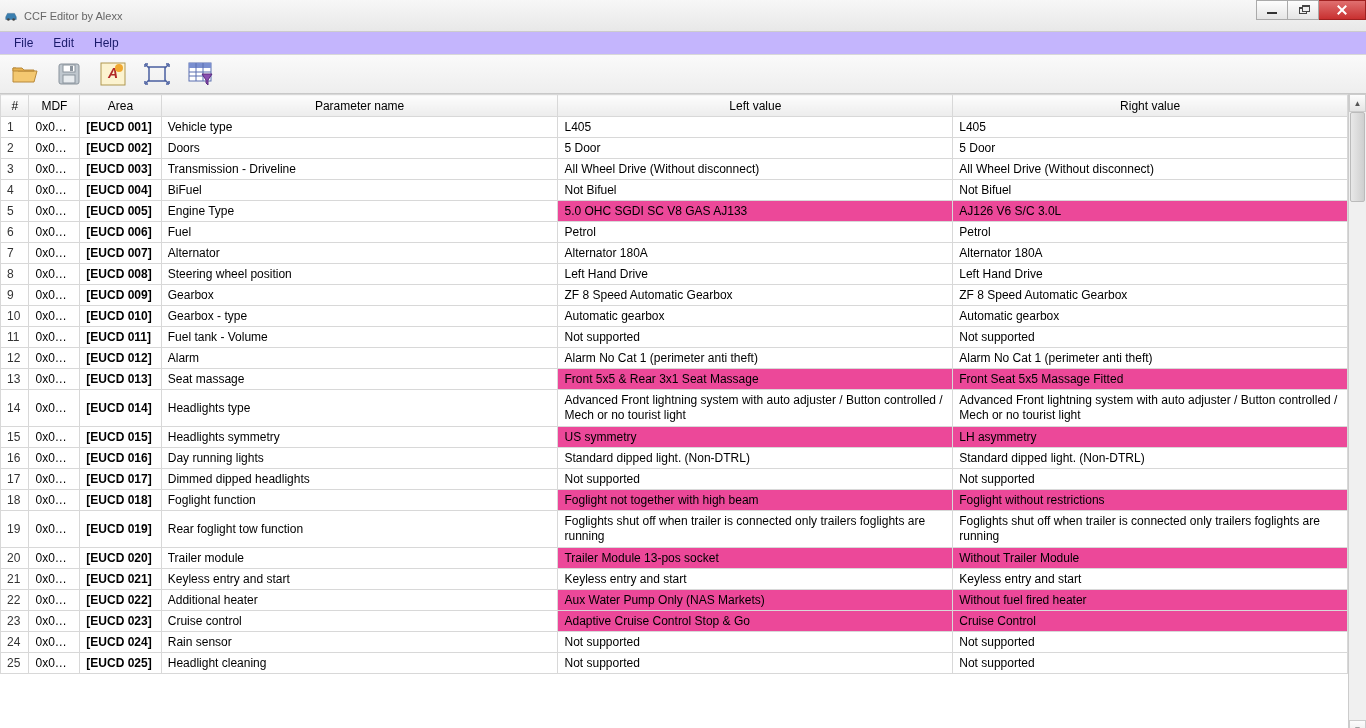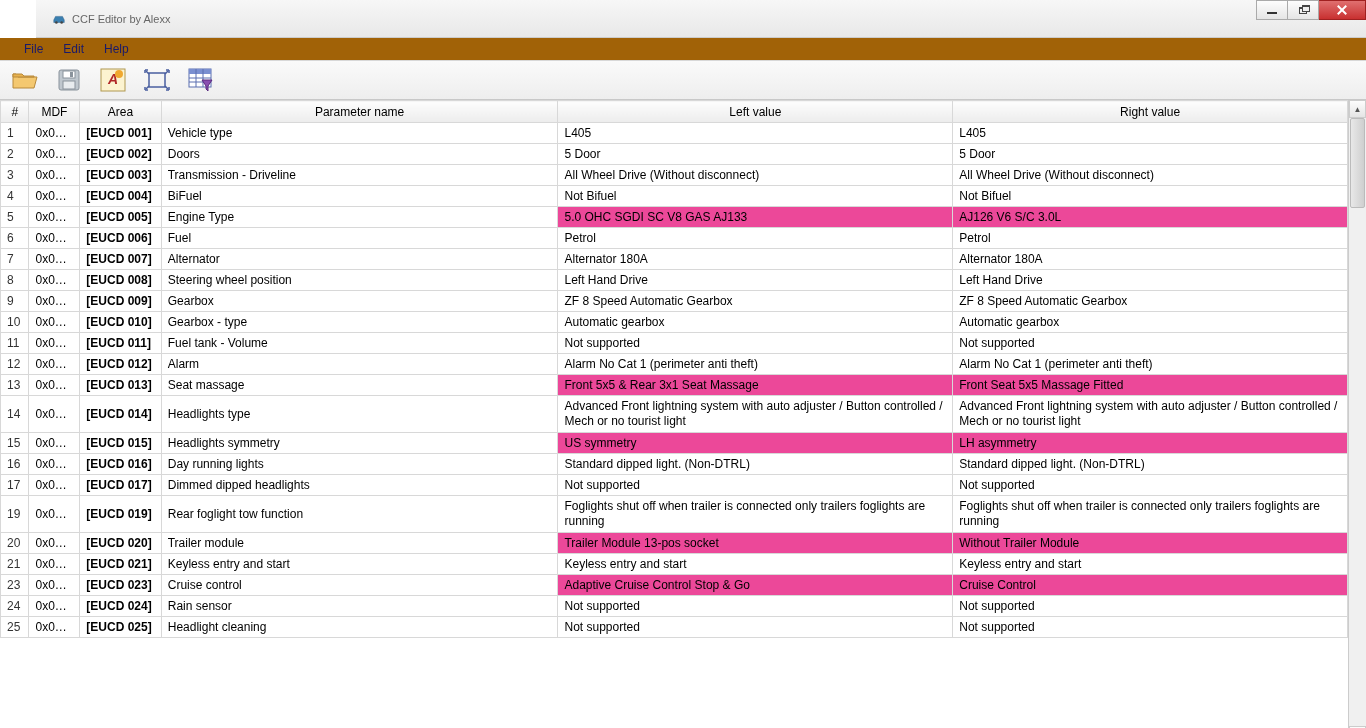--- a/index.html
+++ b/index.html
@@ -5,28 +5,27 @@
 * { box-sizing: border-box; margin: 0; padding: 0; }
 body {
   font-family: "Segoe UI", Tahoma, sans-serif;
   font-size: 12px;
   background: #fff;
   overflow: hidden;
   width: 1366px;
   height: 728px;
 }
 .titlebar {
-  height: 38px;
+  height: 32px;
   background: linear-gradient(to bottom, #f7f7f7, #e8e8e8);
   border-bottom: 1px solid #ccc;
   display: flex;
   align-items: center;
-  padding-left: 16px;
+  padding-left: 4px;
   position: relative;
-  margin-left: 36px;
 }
 .titlebar .app-icon {
   width: 14px; height: 14px;
   margin-right: 6px;
 }
 .titlebar .title {
   color: #666;
   font-size: 11px;
 }
 .window-controls {
@@ -60,24 +59,24 @@
 .win-btn.close .x-shape::after { transform: rotate(-45deg); }
 .win-btn.min span { width: 10px; height: 2px; background: #333; display: block; margin-top: 6px;}
 .win-btn.max { position: relative; }
 .win-btn.max span {
   width: 8px; height: 7px; border: 1px solid #444; border-top: 2px solid #444; display:block;
 }
 .win-btn.max span + span { position: absolute; left: 14px; top: 4px; background:#eee; }
 
 .menubar {
   height: 22px;
-  background: #a16207;
+  background: #c4b5fd;
   display: flex;
   align-items: center;
-  padding-left: 14px;
+  padding-left: 4px;
   font-size: 12px;
   color: #1a1a6a;
 }
 .menubar span { padding: 3px 10px; }
 
 .toolbar {
   height: 40px;
   background: linear-gradient(to bottom, #fafafa, #eee);
   border-top: 1px solid #d8d8d8;
   border-bottom: 1px solid #c8c8c8;
@@ -377,20 +376,28 @@
             <td class="col-right">Standard dipped light. (Non-DTRL)</td>
           </tr>
           <tr>
             <td class="col-num">17</td>
             <td class="col-mdf">0x0347</td>
             <td class="col-area">[EUCD 017]</td>
             <td class="col-param">Dimmed dipped headlights</td>
             <td class="col-left">Not supported</td>
             <td class="col-right">Not supported</td>
           </tr>
+          <tr class="highlight">
+            <td class="col-num">18</td>
+            <td class="col-mdf">0x0357</td>
+            <td class="col-area">[EUCD 018]</td>
+            <td class="col-param">Foglight function</td>
+            <td class="col-left">Foglight not together with high beam</td>
+            <td class="col-right">Foglight without restrictions</td>
+          </tr>
           <tr>
             <td class="col-num">19</td>
             <td class="col-mdf">0x0367</td>
             <td class="col-area">[EUCD 019]</td>
             <td class="col-param">Rear foglight tow function</td>
             <td class="col-left wrap">Foglights shut off when trailer is connected only trailers foglights are running</td>
             <td class="col-right wrap">Foglights shut off when trailer is connected only trailers foglights are running</td>
           </tr>
           <tr class="highlight">
             <td class="col-num">20</td>
@@ -402,20 +409,28 @@
           </tr>
           <tr>
             <td class="col-num">21</td>
             <td class="col-mdf">0x0387</td>
             <td class="col-area">[EUCD 021]</td>
             <td class="col-param">Keyless entry and start</td>
             <td class="col-left">Keyless entry and start</td>
             <td class="col-right">Keyless entry and start</td>
           </tr>
           <tr class="highlight">
+            <td class="col-num">22</td>
+            <td class="col-mdf">0x0427</td>
+            <td class="col-area">[EUCD 022]</td>
+            <td class="col-param">Additional heater</td>
+            <td class="col-left">Aux Water Pump Only (NAS Markets)</td>
+            <td class="col-right">Without fuel fired heater</td>
+          </tr>
+          <tr class="highlight">
             <td class="col-num">23</td>
             <td class="col-mdf">0x0437</td>
             <td class="col-area">[EUCD 023]</td>
             <td class="col-param">Cruise control</td>
             <td class="col-left">Adaptive Cruise Control Stop &amp; Go</td>
             <td class="col-right">Cruise Control</td>
           </tr>
           <tr>
             <td class="col-num">24</td>
             <td class="col-mdf">0x0447</td>

